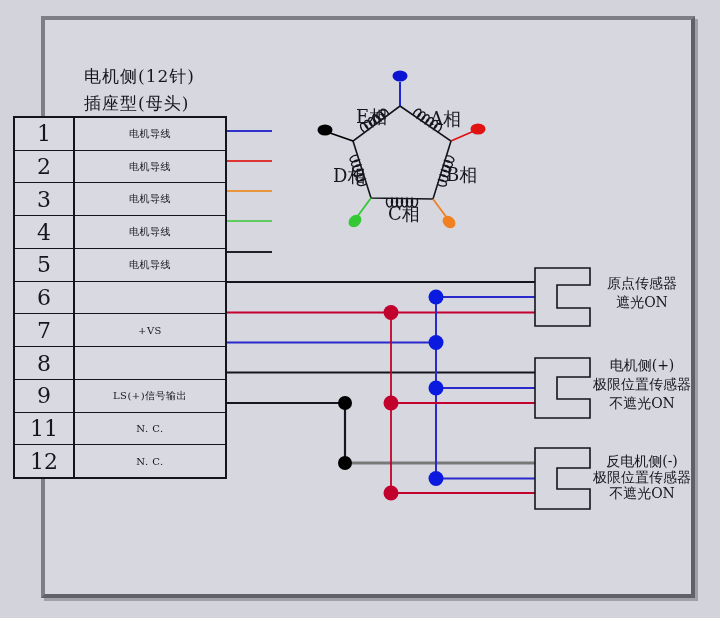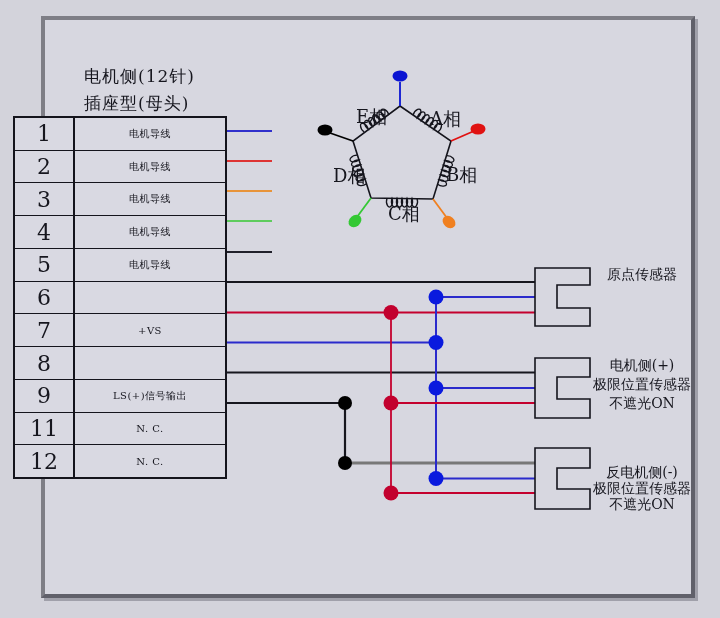--- a/index.html
+++ b/index.html
@@ -42,23 +42,23 @@
   }
   .stub{position:absolute;left:227px;width:45px;height:2px;z-index:3;}
   svg.wires{position:absolute;left:0;top:0;z-index:3;}
   .phase-label{
     position:absolute;z-index:4;font-size:18px;white-space:nowrap;
   }
   .sensor-label{
     position:absolute;z-index:4;text-align:center;white-space:nowrap;
     font-size:14px;
   }
-  .s1{left:586px;top:265px;width:112px;line-height:19px;}
+  .s1{left:586px;top:274px;width:112px;line-height:19px;}
   .s2{left:583px;top:356px;width:118px;line-height:19px;}
-  .s3{left:583px;top:453px;width:118px;line-height:16px;margin-top:11px;}
+  .s3{left:583px;top:453px;width:118px;line-height:16px;}
   .coil{fill:none;stroke:#14141c;stroke-width:1.3px;}
 </style>
 </head>
 <body>
 
 <div class="frame"></div>
 
 <div class="title">
   <div>电机侧(12针)</div>
   <div>插座型(母头)</div>
@@ -170,20 +170,21 @@
 </svg>
 
 <div class="phase-label" style="left:430px;top:107px">A相</div>
 <div class="phase-label" style="left:446px;top:163px">B相</div>
 <div class="phase-label" style="left:388px;top:202px">C相</div>
 <div class="phase-label" style="left:333px;top:164px">D相</div>
 <div class="phase-label" style="left:356px;top:105px">E相</div>
 
 <div class="sensor-label s1">
   <div>原点传感器</div>
+  <div>遮光ON</div>
 </div>
 <div class="sensor-label s2">
   <div>电机侧(+)</div>
   <div>极限位置传感器</div>
   <div>不遮光ON</div>
 </div>
 <div class="sensor-label s3">
   <div>反电机侧(-)</div>
   <div>极限位置传感器</div>
   <div>不遮光ON</div>

